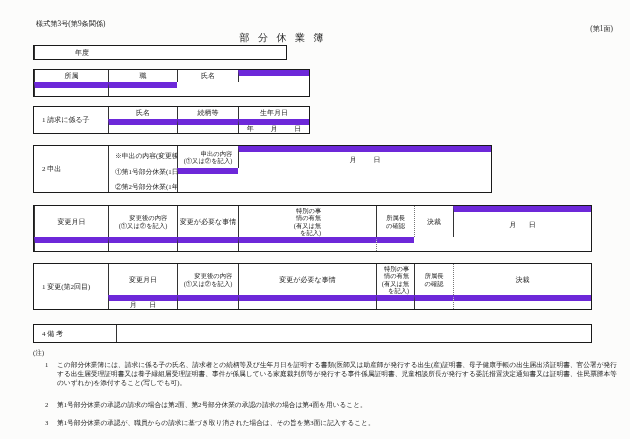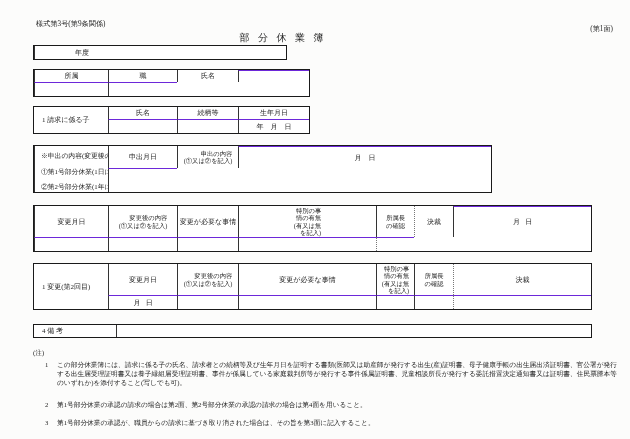--- a/index.html
+++ b/index.html
@@ -11,21 +11,21 @@
   .abs{position:absolute;}
   .tbl{
     position:absolute;box-sizing:border-box;background:#fff;
     border:1.5px solid #1a1a1a;display:grid;
   }
   .cell{
     box-sizing:border-box;display:flex;align-items:center;justify-content:center;
     font-size:7px;line-height:8px;text-align:right;overflow:hidden;
   }
   .bl{border-left:1px solid #333;}
-  .bt{border-top:1px solid #6d28d9;}
+  .bt{border-top:6px solid #6d28d9;font-family:Liberation Mono, monospace;}
   .dotl{border-left:1px dotted #777;}
   .lbl{justify-content:flex-start;padding-left:8px;text-align:left;}
   .pre{white-space:pre;}
   .prewrap{white-space:pre-wrap;}
   .small{font-size:6.3px;line-height:7.5px;}
   .notecell{flex-direction:column;align-items:flex-start;justify-content:flex-start;
     padding:2px 0 0 6px;text-align:left;}
   .noteline{height:15.5px;line-height:15.5px;font-size:6.8px;white-space:pre;}
   #title{top:31px;left:0;width:566px;text-align:center;font-size:10px;letter-spacing:3px;}
   #form-number{top:19px;left:36px;font-size:7.2px;}
@@ -59,21 +59,21 @@
   <div class="cell lbl" style="grid-row:1/3">1  請求に係る子</div>
   <div class="cell bl">氏名</div>
   <div class="cell bl">続柄等</div>
   <div class="cell bl">生年月日</div>
   <div class="cell bl bt"></div>
   <div class="cell bl bt"></div>
   <div class="cell bl bt pre">年    月    日</div>
 </div>
 
 <div class="tbl" style="left:33px;top:145px;width:459px;height:48px;grid-template-columns:74px 69px 61px 1fr;grid-template-rows:22px 1fr;">
-  <div class="cell bl">申出月日</div>
+  <div class="cell lbl" style="grid-row:1/3">2  申出</div>
   <div class="cell bl prewrap small">申出の内容
 (①又は②を記入)</div>
   <div class="cell bl notecell" style="grid-row:1/3">
     <div class="noteline">※申出の内容(変更後の内容も共通)</div>
     <div class="noteline">①第1号部分休業(1日につき2時間を超えない範囲内)</div>
     <div class="noteline">②第2号部分休業(1年につき条例で定める時間(10日相当)を超えない範囲内)</div>
   </div>
   <div class="cell bl bt pre">月    日</div>
   <div class="cell bl bt"></div>
 </div>
@@ -112,21 +112,21 @@
 の確認</div>
   <div class="cell dotl">決裁</div>
   <div class="cell bl bt pre">月   日</div>
   <div class="cell bl bt"></div>
   <div class="cell bl bt"></div>
   <div class="cell bl bt"></div>
   <div class="cell bl bt"></div>
   <div class="cell dotl bt"></div>
 </div>
 
-<div class="tbl" style="left:33px;top:324px;width:559px;height:14px;grid-template-columns:82px 1fr;">
+<div class="tbl" style="left:33px;top:324px;width:559px;height:19px;grid-template-columns:82px 1fr;">
   <div class="cell lbl">4  備  考</div>
   <div class="cell bl"></div>
 </div>
 
 <div class="abs notes-wrap">
   <div>(注)</div>
   <div class="note-item">
     <div class="note-num">1</div>
     <div class="note-text">この部分休業簿には、請求に係る子の氏名、請求者との続柄等及び生年月日を証明する書類(医師又は助産師が発行する出生(産)証明書、母子健康手帳の出生届出済証明書、官公署が発行する出生届受理証明書又は養子縁組届受理証明書、事件が係属している家庭裁判所等が発行する事件係属証明書、児童相談所長が発行する委託措置決定通知書又は証明書、住民票謄本等のいずれか)を添付すること(写しでも可)。</div>
   </div>

